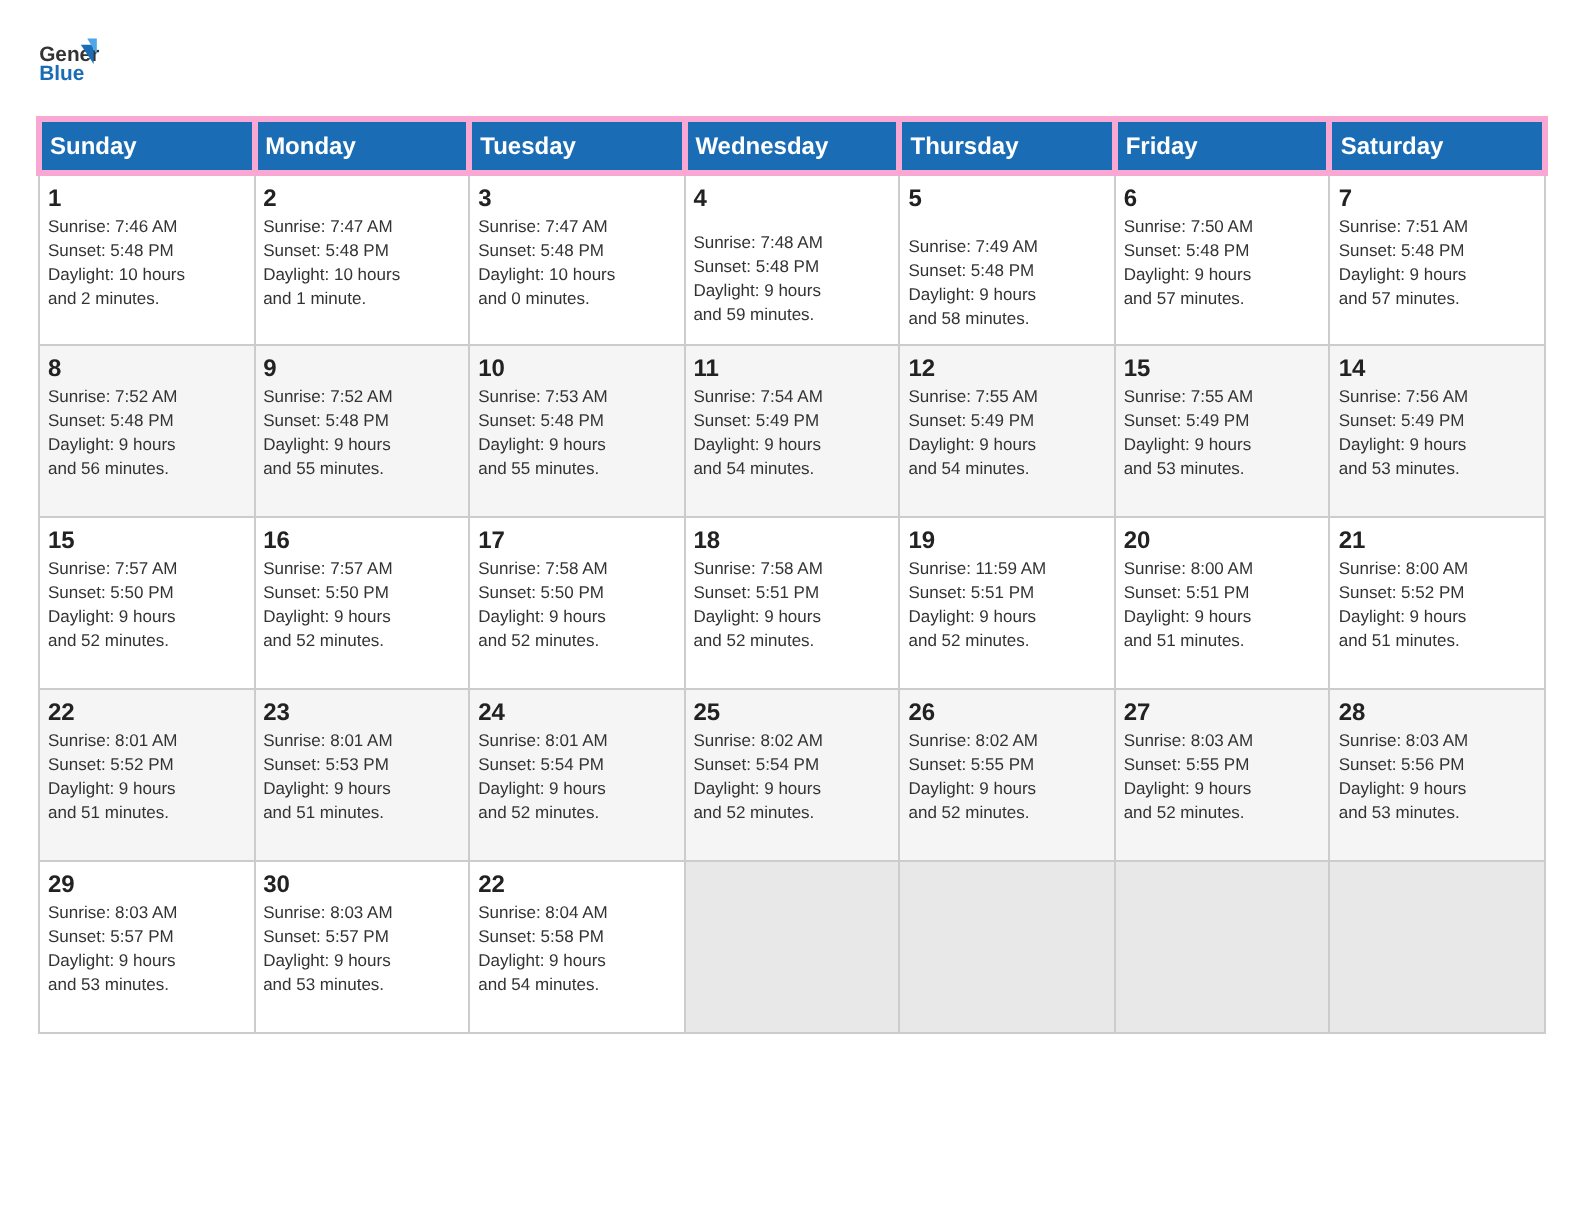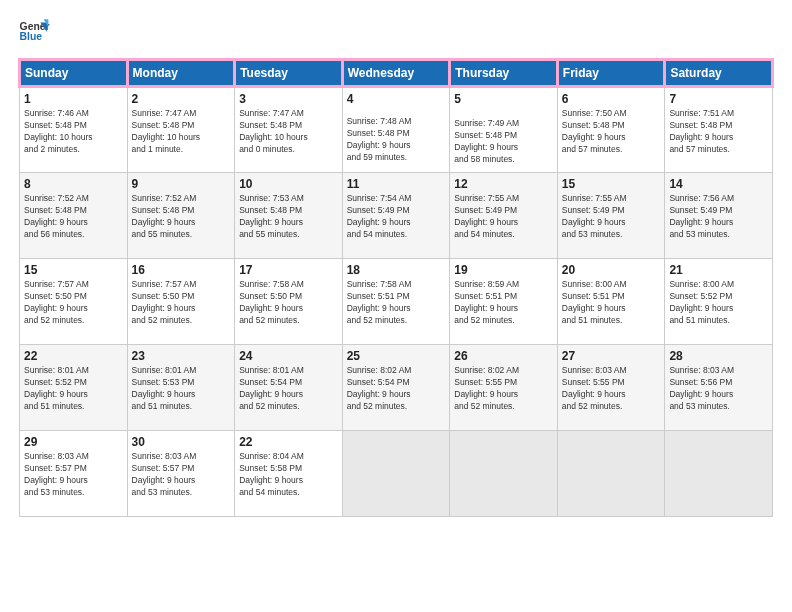--- a/index.html
+++ b/index.html
@@ -243,21 +243,21 @@
           </td>
           <td>
             <span class="day-num">18</span>
             <div class="day-info" style="white-space: pre-line;">Sunrise: 7:58 AM
 Sunset: 5:51 PM
 Daylight: 9 hours
 and 52 minutes.</div>
           </td>
           <td>
             <span class="day-num">19</span>
-            <div class="day-info" style="white-space: pre-line;">Sunrise: 8:59 AM
+            <div class="day-info" style="white-space: pre-line;">Sunrise: 11:59 AM
 Sunset: 5:51 PM
 Daylight: 9 hours
 and 52 minutes.</div>
           </td>
           <td>
             <span class="day-num">20</span>
             <div class="day-info" style="white-space: pre-line;">Sunrise: 8:00 AM
 Sunset: 5:51 PM
 Daylight: 9 hours
 and 51 minutes.</div>

